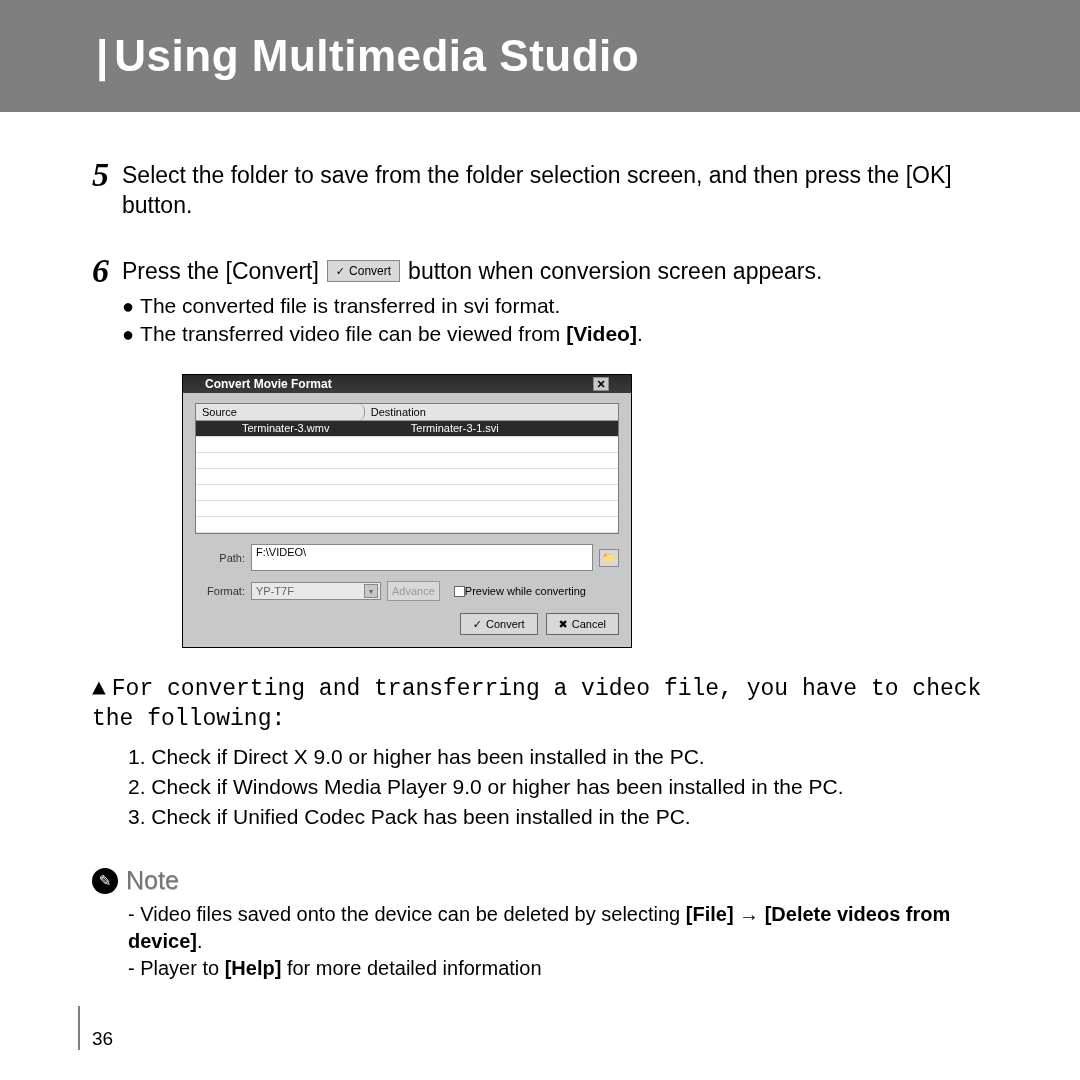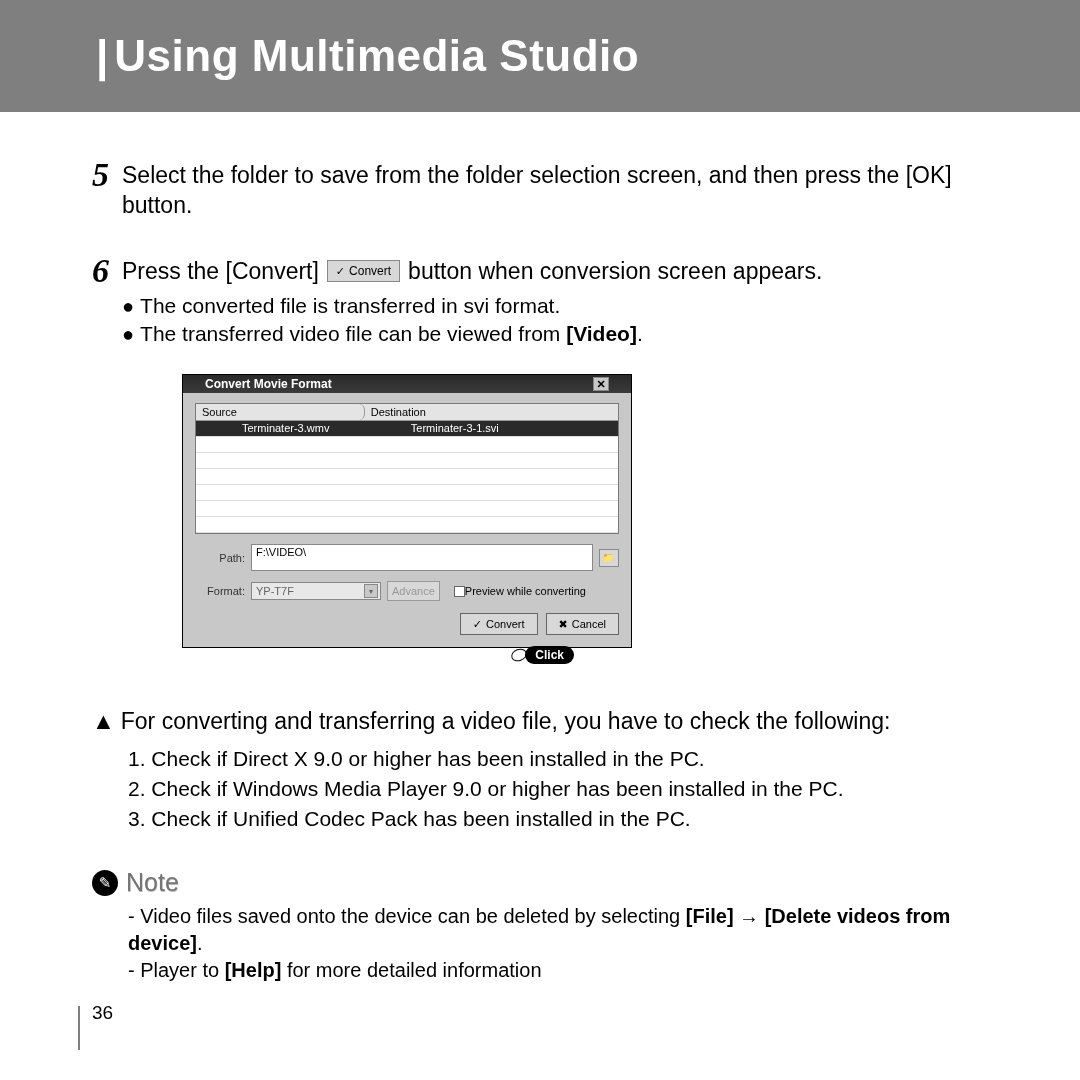--- a/index.html
+++ b/index.html
@@ -39,28 +39,28 @@
   .select-box { width: 130px; background: #e8e8e8; border: 1px solid #888; height: 18px; display: flex; align-items: center; justify-content: space-between; padding: 0 2px 0 4px; font-size: 11px; color: #666; }
   .sel-arrow { width: 14px; height: 14px; background: #c8c8c8; border: 1px solid #888; display: flex; align-items: center; justify-content: center; font-size: 8px; }
   .adv-btn { border: 1px solid #999; background: #d8d8d8; color: #999; height: 20px; padding: 0 4px; font-size: 11px; }
   .chk-row { display: flex; align-items: center; font-size: 11px; }
   .chk { width: 11px; height: 11px; border: 1px solid #666; background: #fff; }
   .btn-row { display: flex; justify-content: flex-end; gap: 8px; margin-top: 12px; }
   .dlg-btn { border: 1px solid #666; background: #d8d8d8; height: 22px; padding: 0 12px; font-size: 11px; display: flex; align-items: center; gap: 4px; }
   .click-callout { display: flex; align-items: center; justify-content: flex-end; margin-top: -2px; padding-right: 58px; }
   .callout-bubble { background: #000; color: #fff; font-weight: bold; font-size: 12px; padding: 2px 10px; border-radius: 10px; position: relative; }
   .callout-ring { width: 16px; height: 12px; border: 1.5px solid #000; border-radius: 50%; margin-right: -2px; transform: rotate(-20deg); }
-  .tri-note { margin-top: 42px; font-size: 23px; line-height: 30px; }
+  .tri-note { margin-top: 26px; font-size: 23px; line-height: 30px; font-family: Liberation Mono, monospace; }
   .tri { margin-right: 6px; }
   .checklist { margin: 8px 0 0 36px; font-size: 21px; line-height: 30px; }
   .note-head { display: flex; align-items: center; gap: 8px; margin-top: 34px; }
   .note-icon { width: 26px; height: 26px; border-radius: 50%; background: #000; color: #fff; display: flex; align-items: center; justify-content: center; font-size: 15px; }
   .note-label { font-size: 25px; color: #757575; font-family: Arial, sans-serif; font-weight: normal; text-shadow: 0.5px 0.5px 0 #bbb; }
   .note-body { margin: 6px 0 0 36px; font-size: 20px; line-height: 27px; }
-  .page-num { position: absolute; bottom: 56px; left: 92px; font-size: 19px; }
+  .page-num { position: absolute; bottom: 30px; left: 92px; font-size: 19px; }
   .page-num-bar { position: absolute; bottom: 30px; left: 78px; width: 2px; height: 44px; background: #7f7f7f; }
 </style>
 </head>
 <body>
 
 <div class="header-bar">
   <span class="header-sep">|</span>
   <span class="header-title">Using Multimedia Studio</span>
 </div>
 
@@ -141,24 +141,20 @@
             <span>✓</span>
             <span>Convert</span>
           </button>
           <button class="dlg-btn">
             <span>✖</span>
             <span>Cancel</span>
           </button>
         </div>
       </div>
     </div>
-    <div class="click-callout">
-      <span class="callout-ring"></span>
-      <span class="callout-bubble">Click</span>
-    </div>
   </div>
 
   <div class="tri-note">
     <span class="tri">▲</span><span>For converting and transferring a video file, you have to check the following:</span>
   </div>
   <div class="checklist">
     <div>1. Check if Direct X 9.0 or higher has been installed in the PC.</div>
     <div>2. Check if Windows Media Player 9.0 or higher has been installed in the PC.</div>
     <div>3. Check if Unified Codec Pack has been installed in the PC.</div>
   </div>

